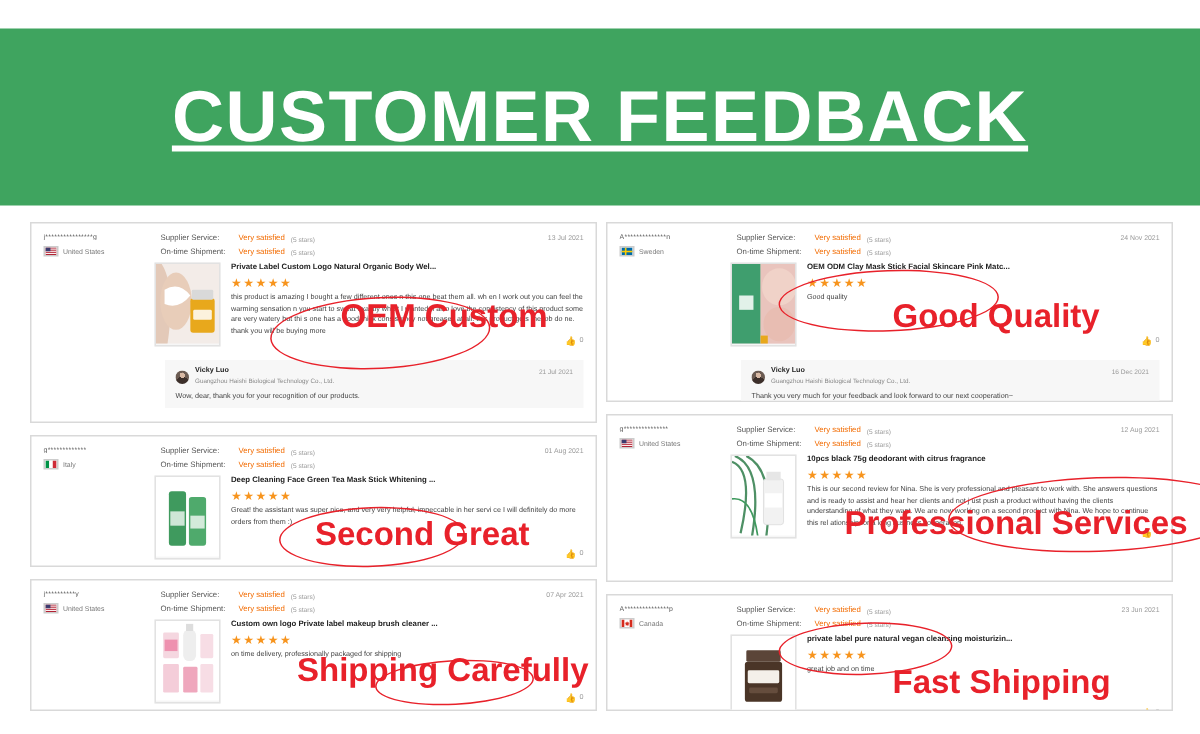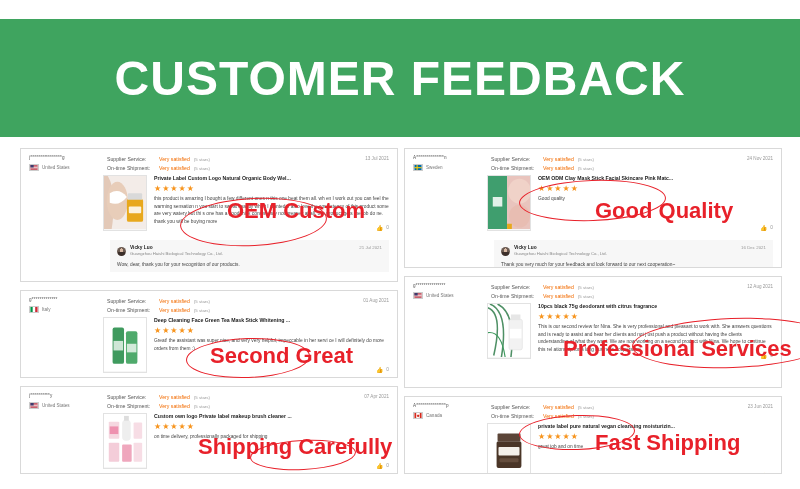--- a/index.html
+++ b/index.html
@@ -17,20 +17,21 @@
     background:#3fa45f;
     display:flex;align-items:center;justify-content:center;
   }
   .banner-title{
     color:#ffffff;
     font-size:48px;
     font-weight:bold;
     letter-spacing:1px;
     font-family:"Liberation Sans", sans-serif;
     white-space:nowrap;
+    text-decoration:underline;
   }
 
   
   .grid{position:absolute;left:0;top:140px;width:800px;height:349px;}
   .card{
     position:absolute;
     background:#ffffff;
     border:1px solid #d9d9d9;
     box-sizing:border-box;
     overflow:hidden;
@@ -473,14 +474,14 @@
 
 <div class="annot" style="left:210px;top:305px;font-size:22px;">Second Great</div>
 <div class="ellipse" style="left:186px;top:338px;width:122px;height:38px;transform:rotate(-2deg);"></div>
 
 <div class="annot" style="left:563px;top:298px;font-size:22px;">Professional Services</div>
 <div class="ellipse" style="left:632px;top:318px;width:198px;height:48px;transform:rotate(-2deg);"></div>
 
 <div class="annot" style="left:198px;top:396px;font-size:22px;">Shipping Carefully</div>
 <div class="ellipse" style="left:250px;top:440px;width:104px;height:28px;transform:rotate(-3deg);"></div>
 
-<div class="annot" style="left:595px;top:392px;font-size:22px;">Fast Shipping</div>
+<div class="annot" style="left:595px;top:404px;font-size:22px;">Fast Shipping</div>
 <div class="ellipse" style="left:519px;top:415px;width:114px;height:33px;transform:rotate(-2deg);"></div>
 
 </body></html>

